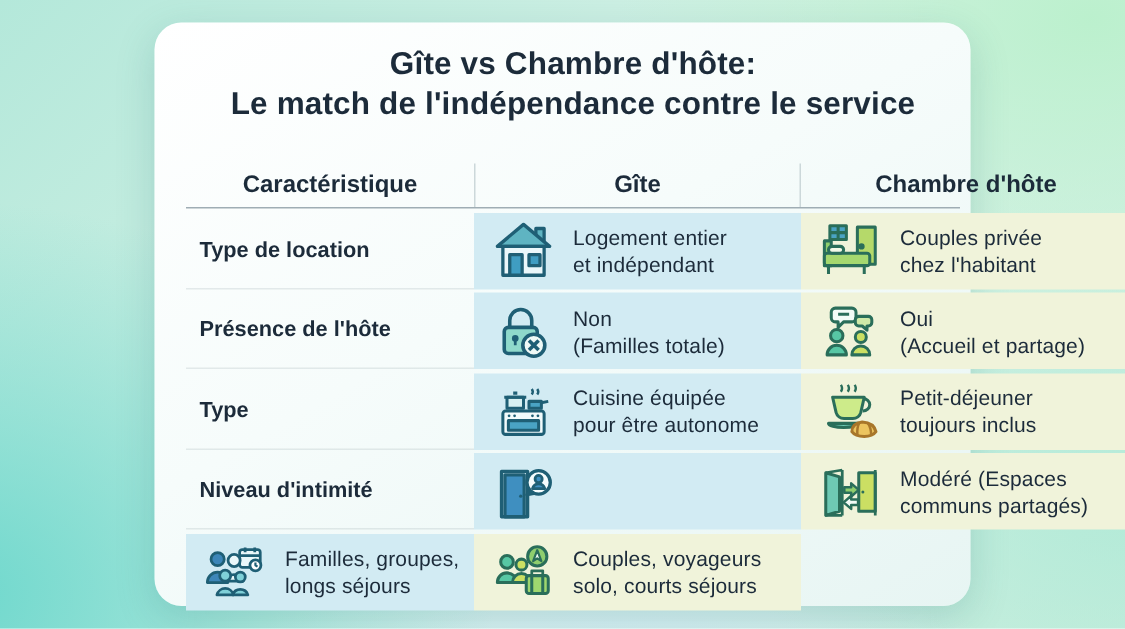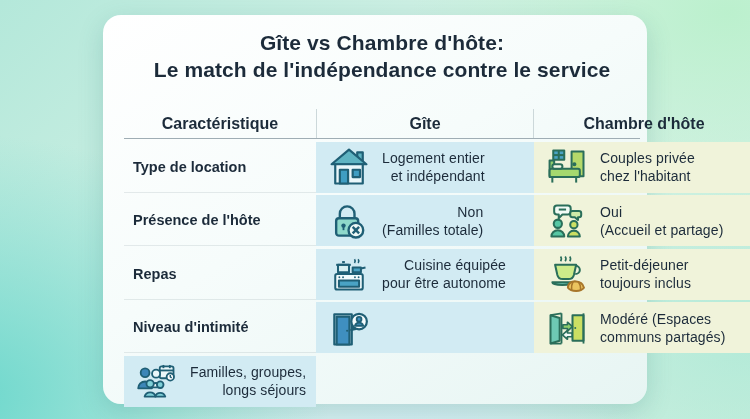--- a/index.html
+++ b/index.html
@@ -25,21 +25,21 @@
   .title { text-align:center; font-weight:bold; font-size:21px; line-height:27px; letter-spacing:.1px; }
   .table { margin-top:26px; }
   .thead { display:grid; grid-template-columns:192px 218px 220px; height:29px; align-items:center; }
   .th { text-align:center; font-weight:bold; font-size:16px; }
   .th.mid { border-left:1px solid #ccd8da; border-right:1px solid #ccd8da; height:100%; display:flex; align-items:center; justify-content:center; }
   .hline { height:1px; background:#9fadb4; }
   .row { display:grid; grid-template-columns:192px 218px 220px; height:51px; margin-top:2.5px; }
   .cell { display:flex; align-items:center; }
   .cell.feature { font-weight:bold; font-size:14.5px; padding-left:9px; border-bottom:1px solid rgba(160,175,180,.25); }
   .row:last-child .cell.feature { border-bottom:none; }
-  .cell.gite { background:#d2ebf3;text-align:right; }
+  .cell.gite { background:#d2ebf3; }
   .cell.chambre { background:#f0f3da; }
   .cell.icontext { gap:10px; padding-left:10px; }
   .txt { font-size:14px; font-weight:500; line-height:18px; white-space:pre-line; letter-spacing:.1px; }
   .ic { width:46px; height:46px; flex:0 0 46px; display:flex; align-items:center; justify-content:center; }
   .ic svg { width:44px; height:44px; }
 </style>
 </head>
 <body>
 
 <div class="card">
@@ -127,21 +127,21 @@
             <path d="M25 41 a6.5 6.5 0 0 1 13 0 z" fill="#cbdf63"></path>
           </g>
             </svg>
         </span>
         <span class="txt">Oui
 (Accueil et partage)</span>
       </div>
     </div>
 
     <div class="row">
-      <div class="cell feature">Repas</div>
+      <div class="cell feature">Type</div>
       <div class="cell gite icontext">
         <span class="ic">
           <svg viewBox="0 0 48 48">
               <g stroke="#1f5f75" stroke-width="2.2" stroke-linejoin="round" fill="none">
             <path d="M30 8 q1.5 2 0 4 M34 8 q1.5 2 0 4" stroke-width="1.8"></path>
             <rect x="12" y="14" width="12" height="8" fill="#d8f0f2"></rect>
                 <line x1="10" y1="14" x2="26" y2="14"></line>
                 <line x1="16.5" y1="11" x2="19.5" y2="11"></line>
             <rect x="28" y="17" width="9" height="5" fill="#4aa3c4"></rect>
                 <line x1="37" y1="18" x2="42" y2="17"></line>
@@ -229,15 +229,35 @@
             <circle cx="16.5" cy="27" r="4" fill="#7fd0d8"></circle>
             <path d="M10.5 41 a6.2 6.2 0 0 1 12 0 z" fill="#7fd0d8"></path>
             <circle cx="27.5" cy="28" r="3.6" fill="#7fd0d8"></circle>
             <path d="M22 41 a5.8 5.8 0 0 1 11 0 z" fill="#7fd0d8"></path>
           </g>
             </svg>
         </span>
         <span class="txt">Familles, groupes,
 longs séjours</span>
       </div>
+      <div class="cell chambre icontext">
+        <span class="ic">
+          <svg viewBox="0 0 48 48">
+              <g stroke="#2a6e5a" stroke-width="2.2" stroke-linejoin="round" fill="none">
+            <circle cx="34" cy="13" r="7" fill="#8fce6e"></circle>
+            <path d="M31 16.5 L34 8.5 L37 16.5 L34 14.5 Z" fill="#f2fbf6" stroke-width="1.6"></path>
+            <circle cx="12" cy="17" r="4.6" fill="#57c7a4"></circle>
+            <path d="M5 32 a7 7 0 0 1 14 0 z" fill="#57c7a4"></path>
+            <circle cx="22.5" cy="19" r="4" fill="#cbdf63"></circle>
+            <path d="M16 32 a6.5 6.5 0 0 1 13 0 z" fill="#cbdf63"></path>
+            <path d="M30 27 v-3.5 h8 v3.5" stroke-width="2"></path>
+            <rect x="26" y="27" width="16" height="13" rx="2" fill="#9fd76f"></rect>
+            <line x1="30" y1="27" x2="30" y2="40"></line>
+                <line x1="38" y1="27" x2="38" y2="40"></line>
+          </g>
+            </svg>
+        </span>
+        <span class="txt">Couples, voyageurs
+solo, courts séjours</span>
+      </div>
     </div>
   </div>
 </div>
 
 </body></html>

